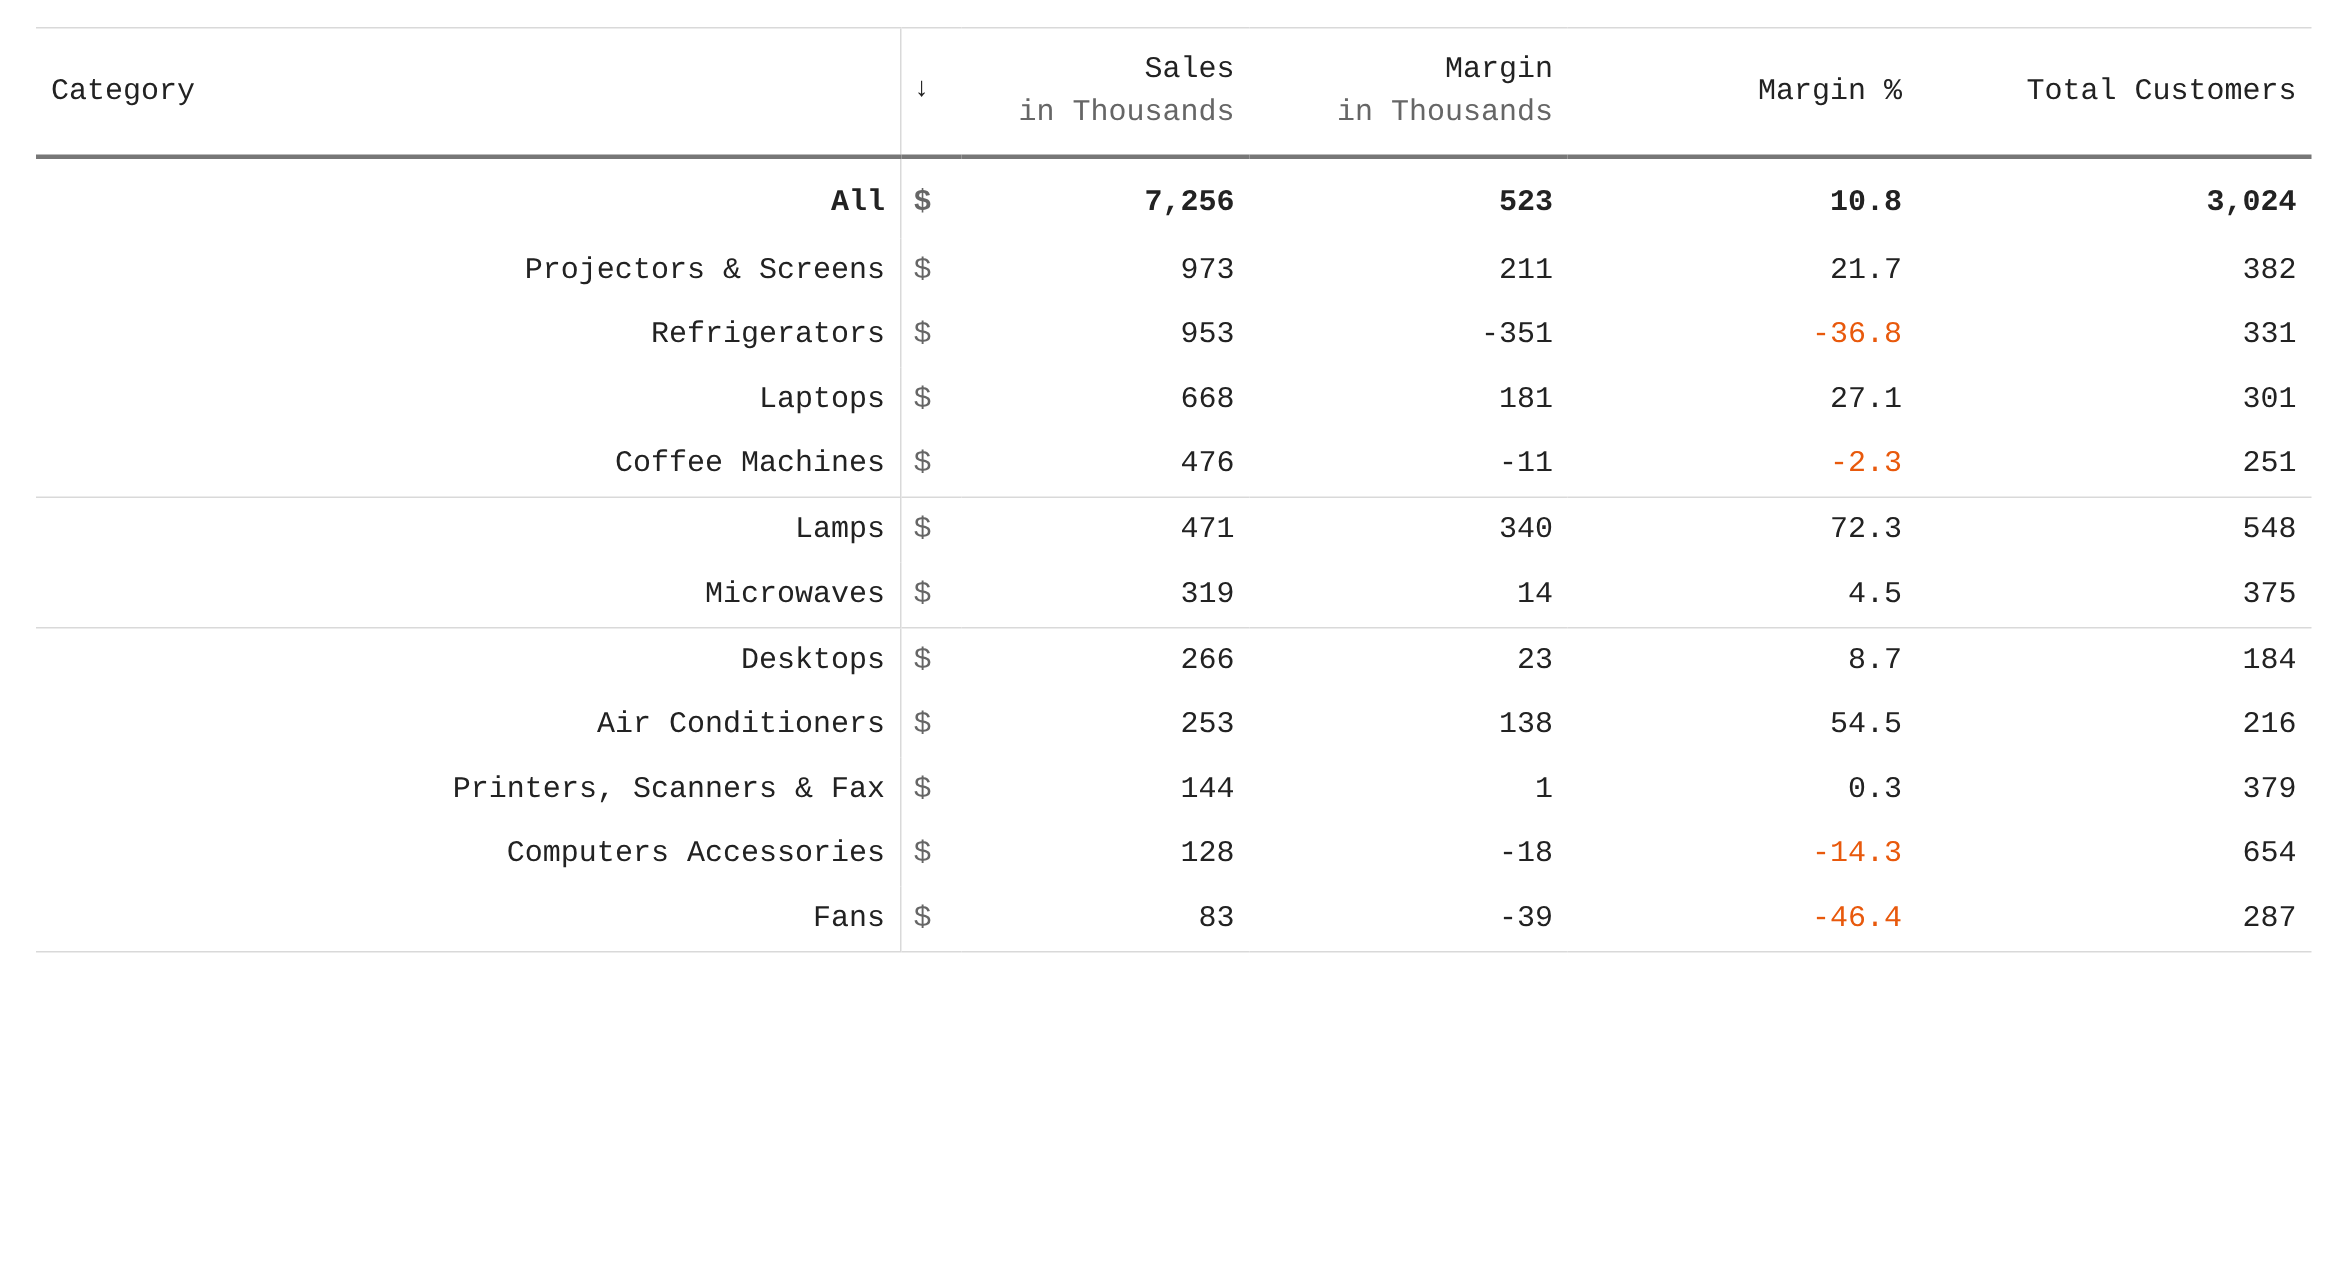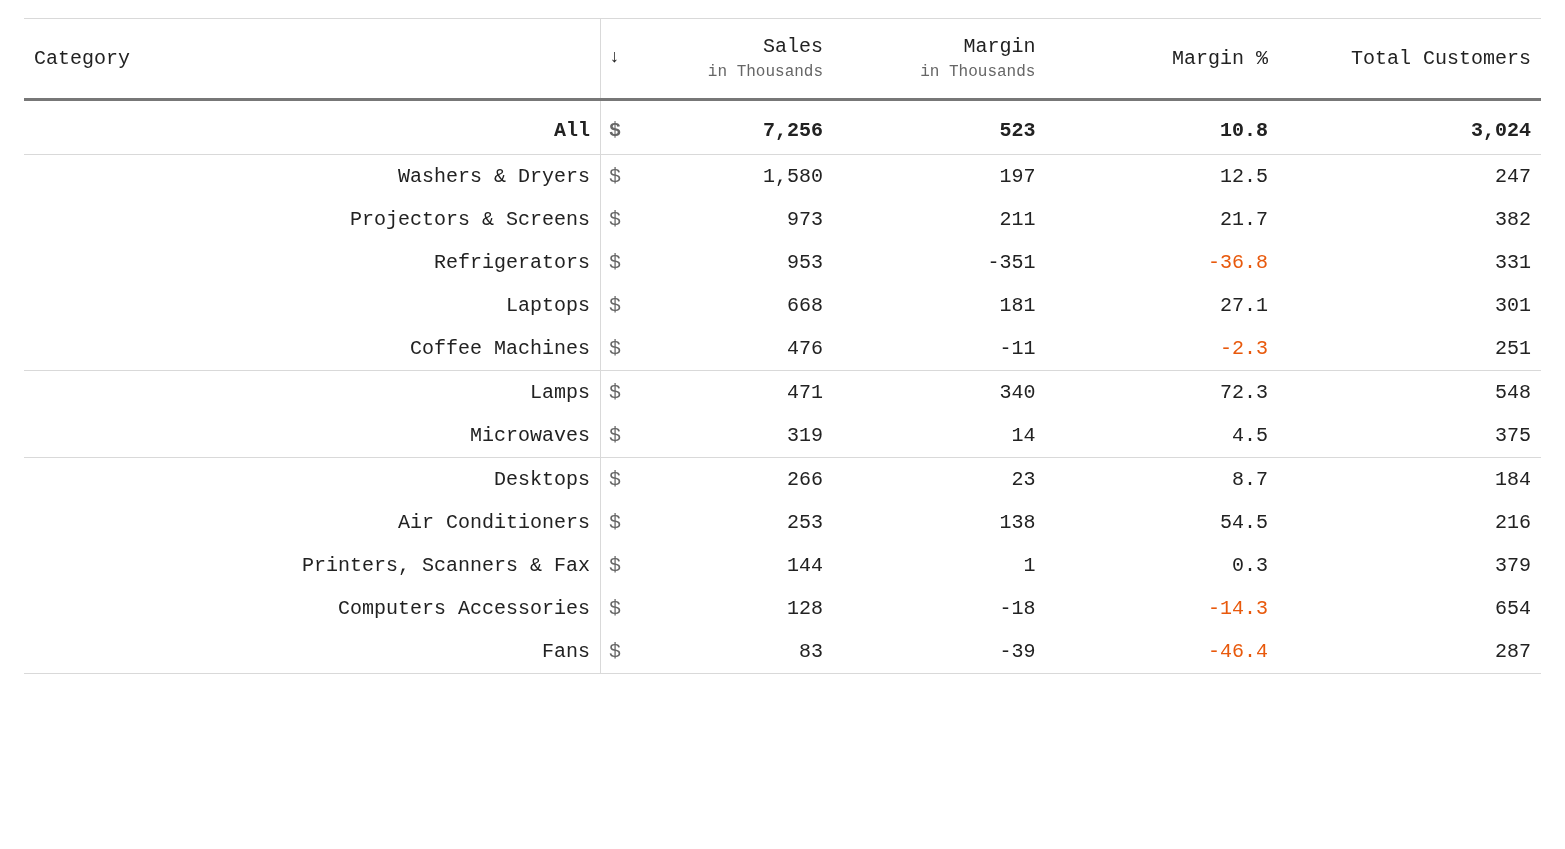--- a/index.html
+++ b/index.html
@@ -34,21 +34,21 @@
     font-weight:400;
     text-align:right;
     vertical-align:middle;
     padding:14px 10px;
     border-top:1px solid var(--border);
     border-bottom:1px solid var(--border);
     position:relative;
   }
   thead th .sub{
     display:block;
-    font-size:16px;
+    font-size:20px;
     color:var(--muted);
     margin-top:2px;
   }
   thead th.cat{text-align:left;}
 
   
   tbody tr.first-row td{border-top:3px solid var(--strong-border);}
 
   tbody td{
     padding:8px 10px;
@@ -115,28 +115,20 @@
   </thead>
   <tbody>
       <tr class="total first-row">
         <td class="cat">All</td>
         <td class="cur">$</td>
         <td>7,256</td>
         <td>523</td>
         <td>10.8</td>
         <td>3,024</td>
       </tr>
-      <tr class="group-first">
-        <td class="cat">Washers &amp; Dryers</td>
-        <td class="cur">$</td>
-        <td>1,580</td>
-        <td>197</td>
-        <td>12.5</td>
-        <td>247</td>
-      </tr>
       <tr>
         <td class="cat">Projectors &amp; Screens</td>
         <td class="cur">$</td>
         <td>973</td>
         <td>211</td>
         <td>21.7</td>
         <td>382</td>
       </tr>
       <tr>
         <td class="cat">Refrigerators</td>

